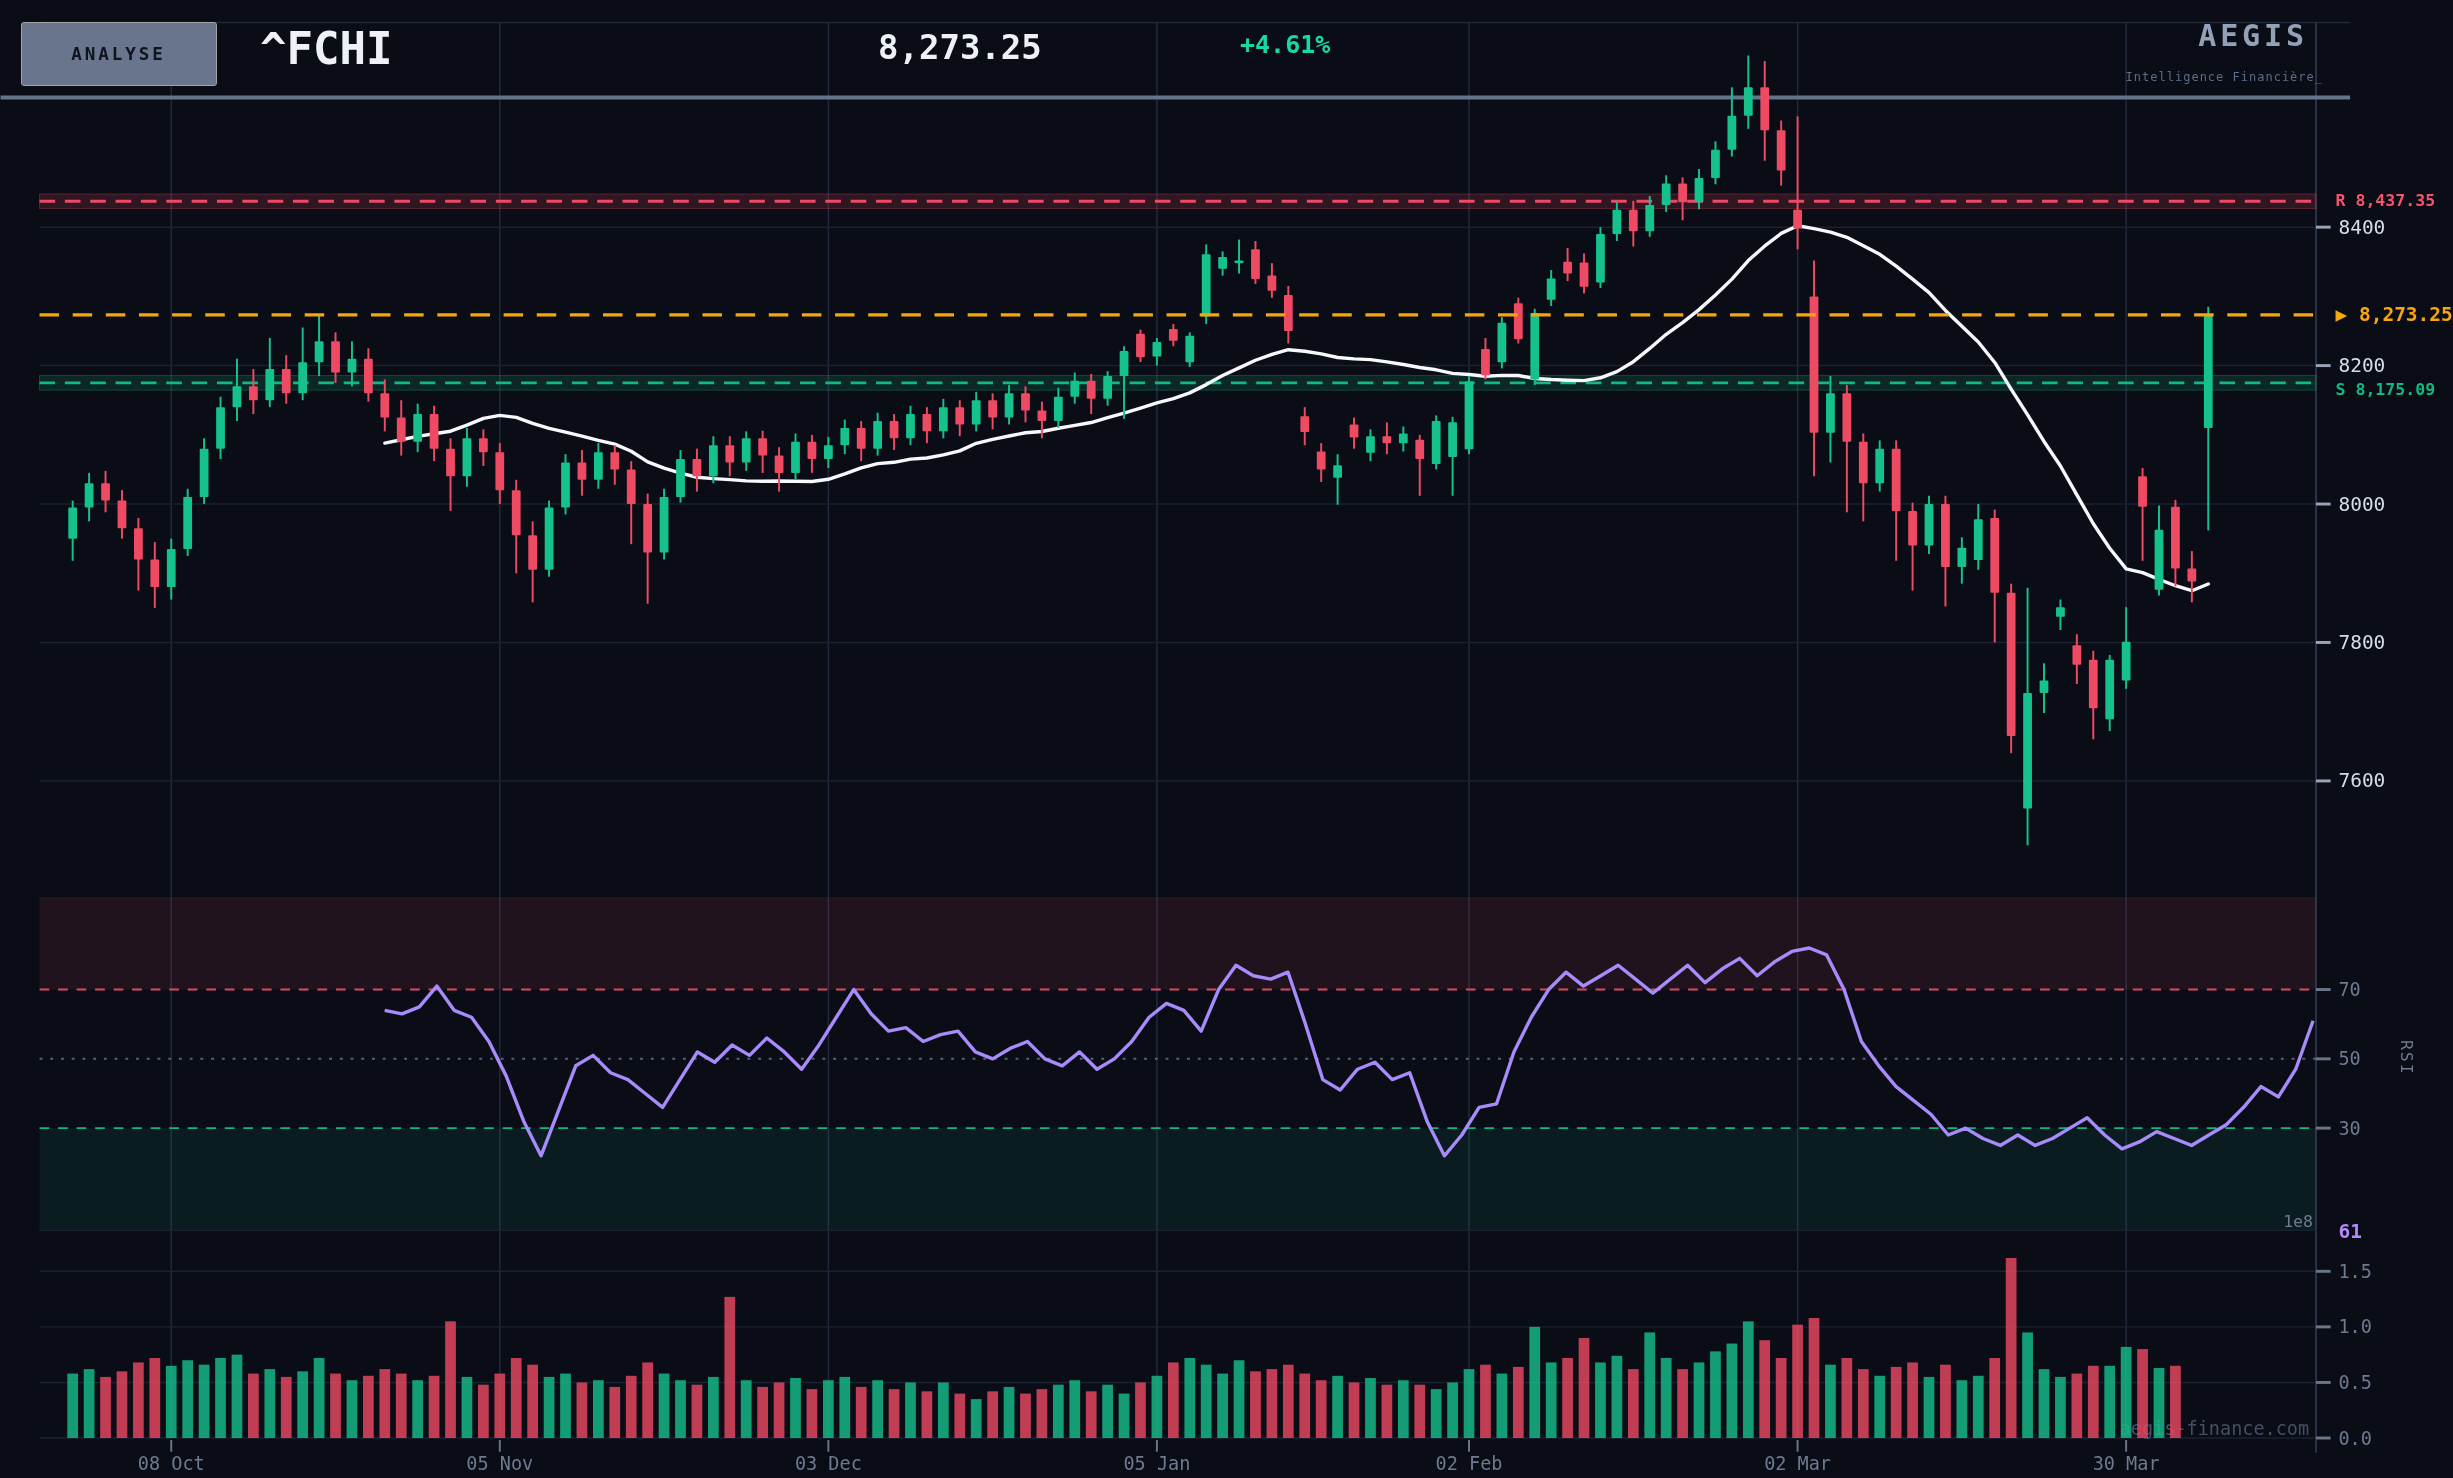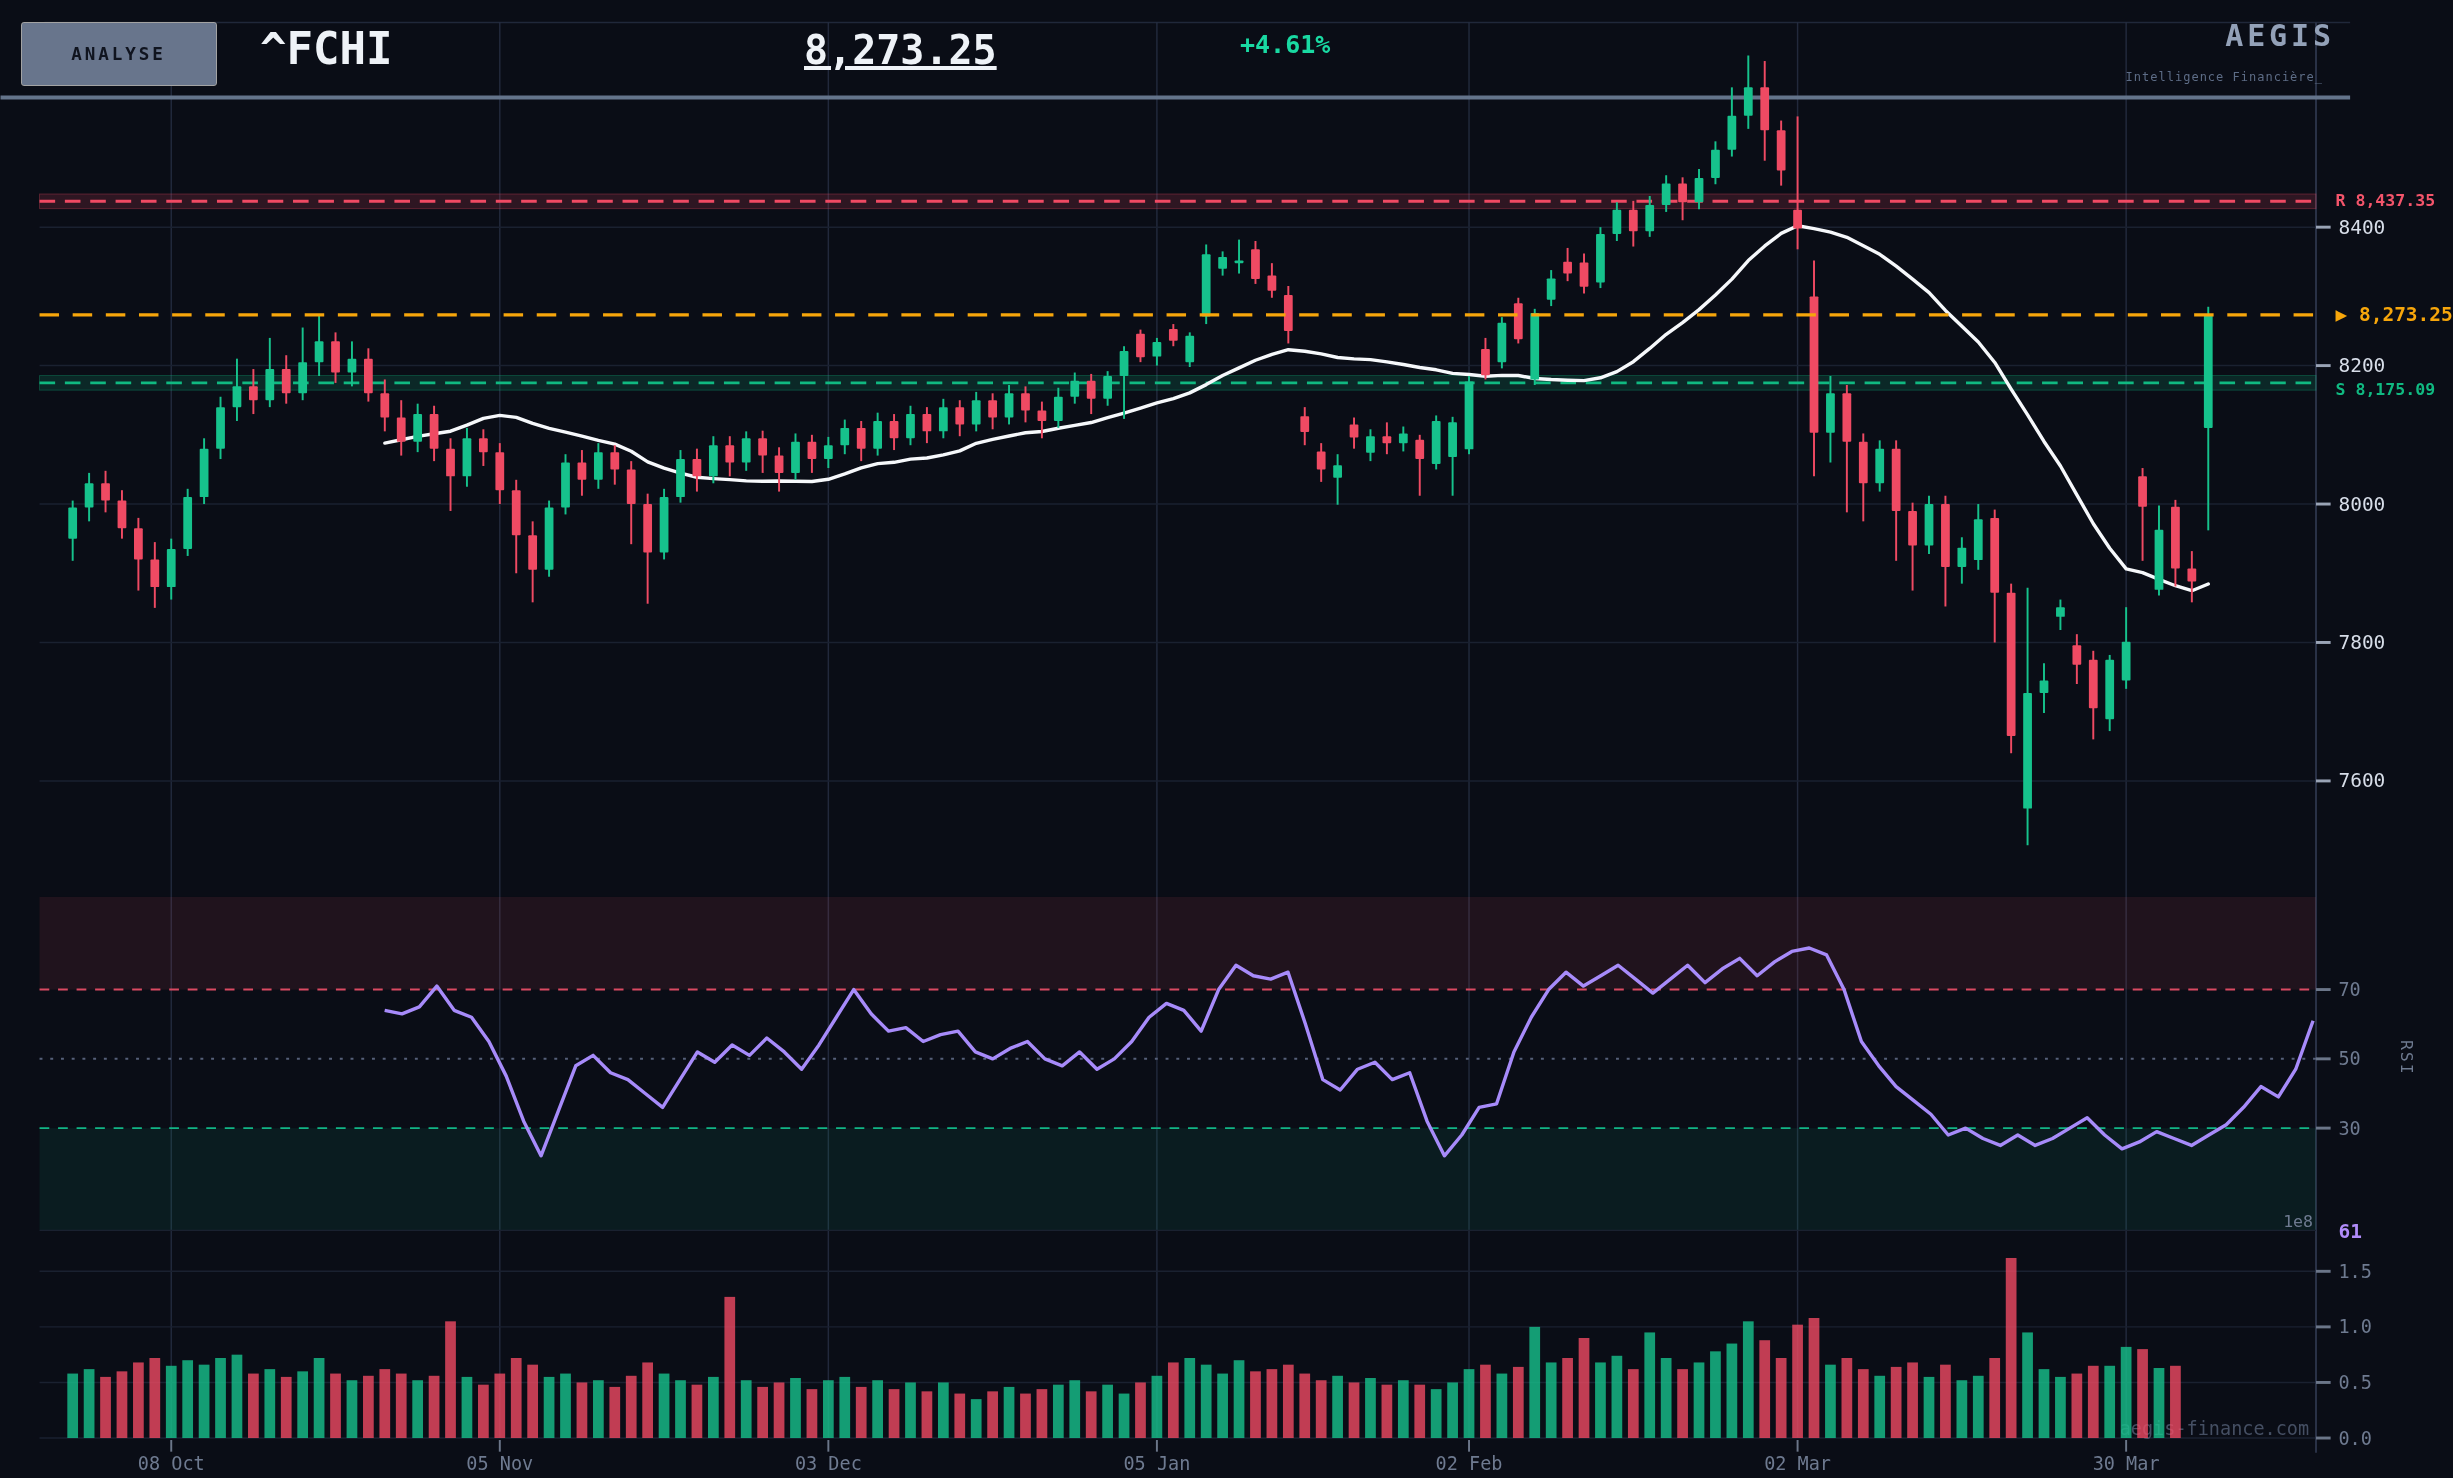--- a/index.html
+++ b/index.html
@@ -6,23 +6,23 @@
   .stage{position:relative;width:2454px;height:1478px;background:#0a0d16;overflow:hidden;
          font-family:"DejaVu Sans Mono",monospace;}
   #chart{position:absolute;left:0;top:0;}
   svg text{font-family:"DejaVu Sans Mono",monospace;}
   .hdr{position:absolute;white-space:nowrap;}
   .analyse{position:absolute;left:20.5px;top:21.5px;width:196px;height:64px;
            background:#68758c;color:#10141f;border:1px solid #a3a3a3;border-radius:2.9px;
            font-family:"DejaVu Sans Mono",monospace;font-weight:bold;font-size:17.6px;
            letter-spacing:2.9px;cursor:pointer;}
   .symbol{left:260px;top:23.4px;font-size:44px;font-weight:bold;color:#eef2f7;}
-  .price{left:804px;top:27px;font-size:40px;font-weight:bold;color:#eef2f7;text-decoration:underline;}
+  .price{left:878px;top:27px;font-size:34px;font-weight:bold;color:#eef2f7;}
   .change{left:1232px;top:30px;font-size:25px;font-weight:bold;color:#19d9a2;margin-left:8px;}
-  .brand{right:119px;top:17.6px;font-size:30px;font-weight:bold;letter-spacing:3.9px;color:#93a1b8;}
+  .brand{right:146px;top:17.6px;font-size:30px;font-weight:bold;letter-spacing:3.9px;color:#93a1b8;}
   .brand-sub{right:131px;top:70px;font-size:12px;letter-spacing:1px;color:#5d6c86;}
 </style>
 </head>
 <body>
 
 <div class="stage">
   <svg id="chart" width="2454" height="1478" viewBox="0 0 2516 1516">
       <g>
         <line x1="45" y1="23" x2="2410" y2="23" stroke="#20283a" stroke-width="1.5"></line>
         <line x1="175.10000000000002" y1="23" x2="175.10000000000002" y2="1475" stroke="#2a3349" stroke-width="1.5" opacity="0.75"></line>

